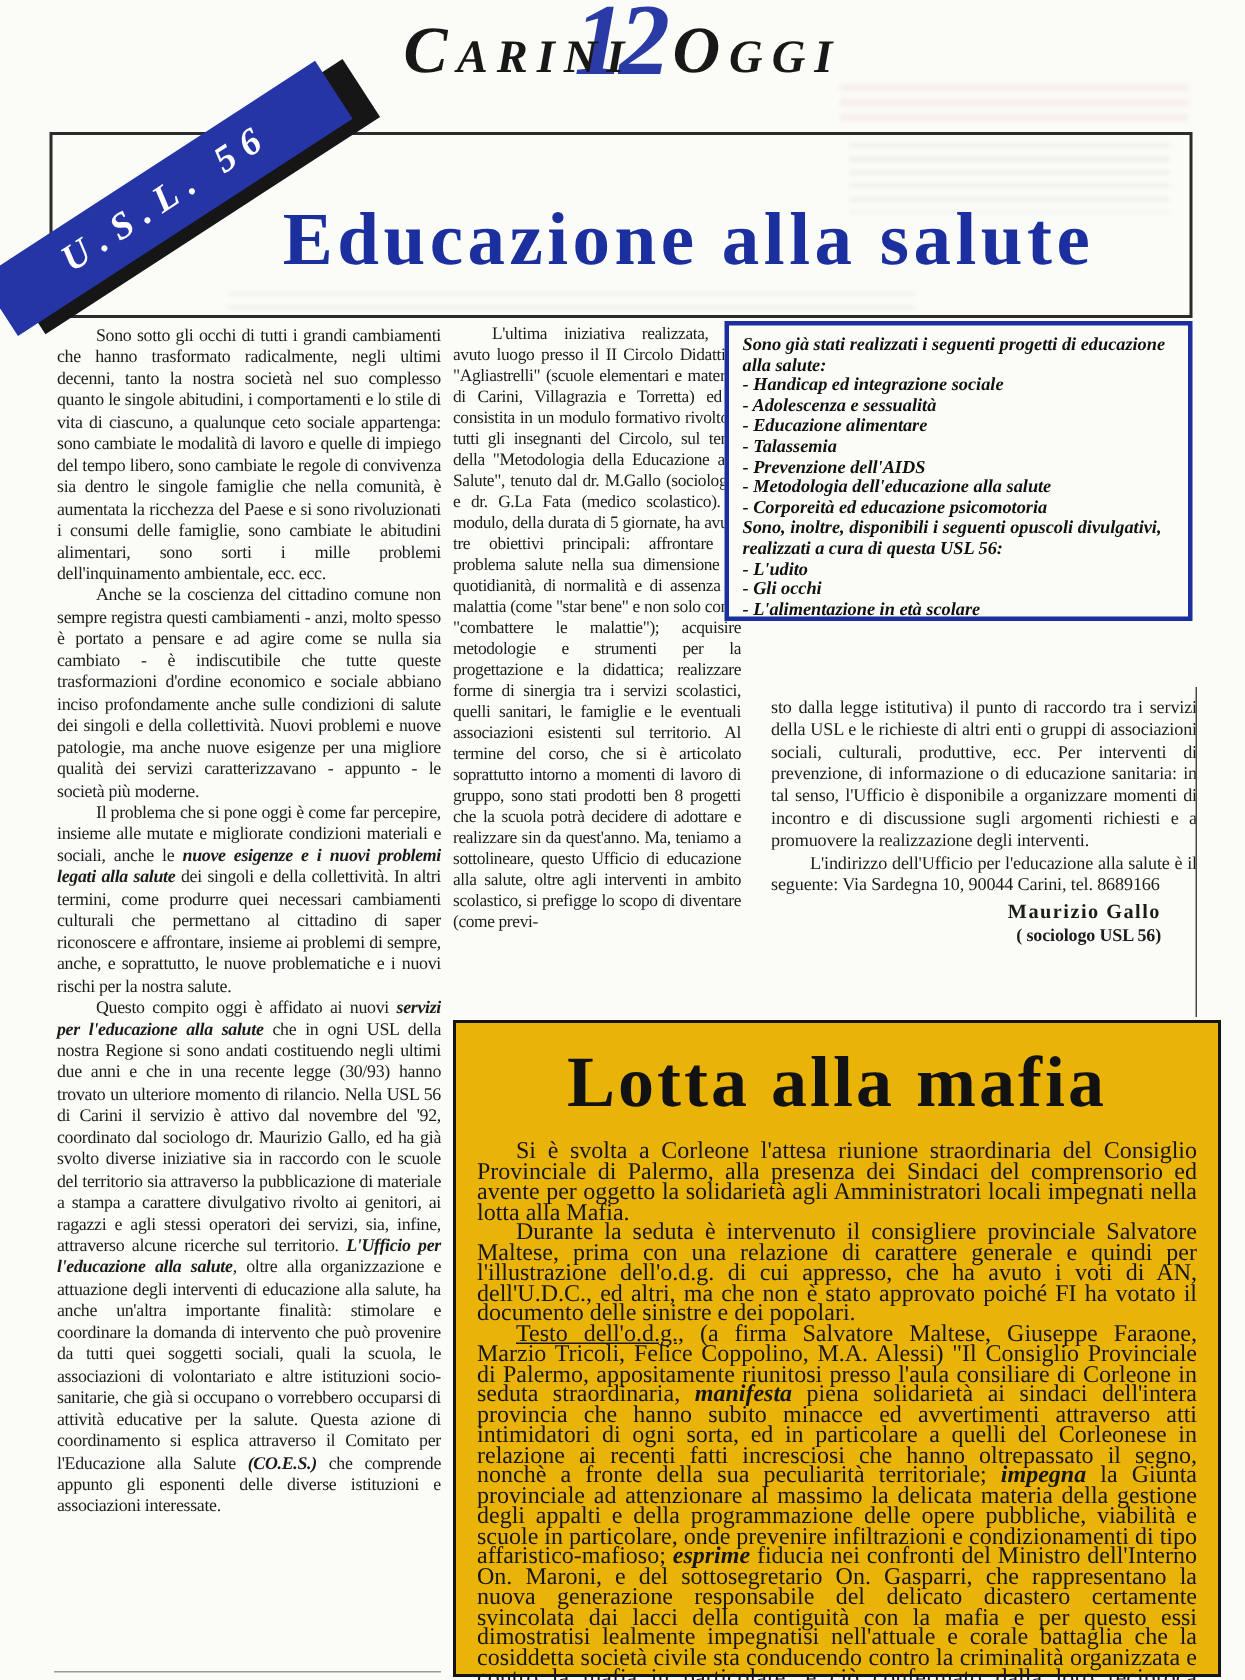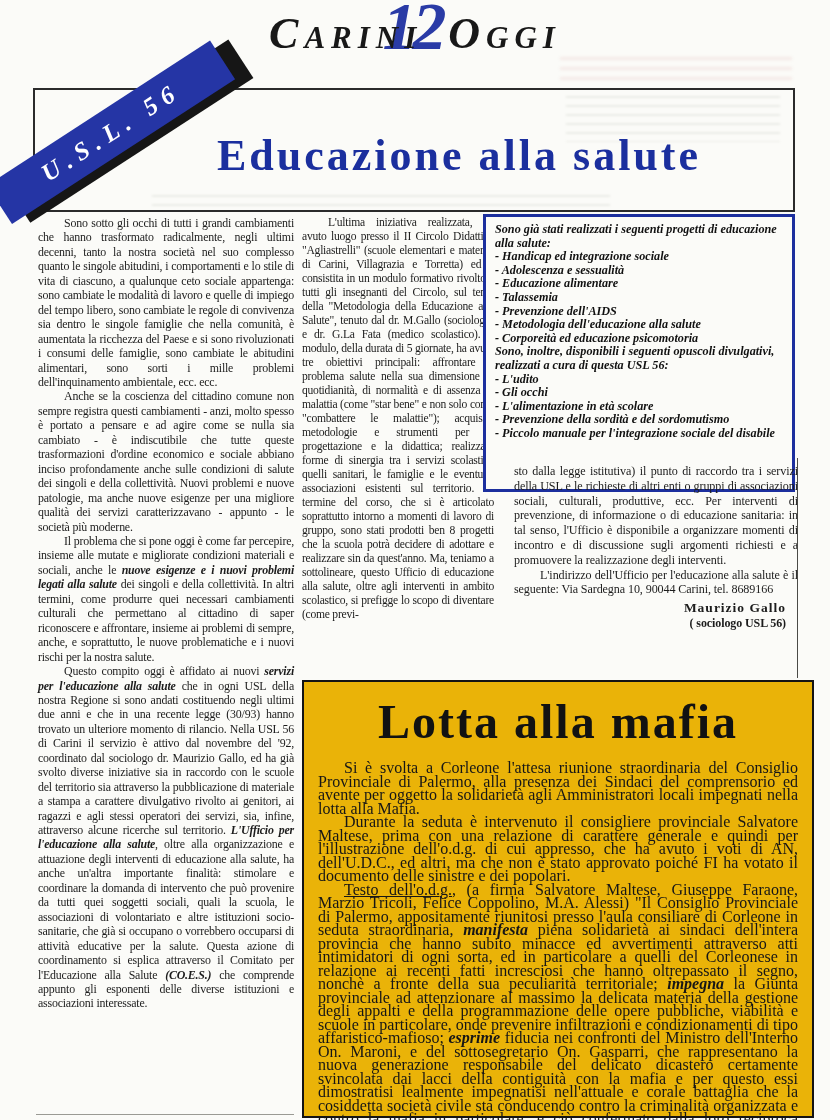--- a/index.html
+++ b/index.html
@@ -17,47 +17,47 @@
     color:#2a3ba6;z-index:1;letter-spacing:-4px;
   }
   .mast-word{position:relative;z-index:2;font-style:italic;font-weight:bold;color:#181818;white-space:nowrap;}
   .mast-word .cap{font-size:44px;letter-spacing:6px;}
   .mast-word .rest{font-size:31px;letter-spacing:6px;}
   .mast-word.w2{margin-left:26px;}
   
   .headline-box{position:absolute;left:33px;top:88px;width:758px;height:120px;border:2px solid #2b2b2b;}
   .headline{
     position:absolute;left:100px;right:10px;top:40px;text-align:center;
-    font-size:44px;font-weight:bold;color:#1b2f9e;letter-spacing:3px;white-space:nowrap;
+    font-size:50px;font-weight:bold;color:#1b2f9e;letter-spacing:3px;white-space:nowrap;
   }
   
   .ribbon-wrap{
     position:absolute;left:12px;top:178px;width:266px;height:46px;
     transform:rotate(-33deg);transform-origin:0 100%;z-index:6;
   }
   .ribbon-shadow{position:absolute;left:16px;top:9px;width:100%;height:100%;background:#161616;}
   .ribbon-face{
     position:absolute;left:0;top:0;width:100%;height:100%;background:#2535a5;
     display:flex;align-items:center;justify-content:center;
   }
   .ribbon-text{color:#ffffff;font-style:italic;font-weight:bold;font-size:25px;letter-spacing:7px;white-space:nowrap;}
   
   .col{position:absolute;text-align:justify;color:#1c1c1c;}
   .col p{margin:0;text-indent:26px;}
   #col1{left:38px;top:216px;width:256px;font-size:11.9px;line-height:14.45px;letter-spacing:-0.2px;}
   #col2{left:302px;top:216px;width:192px;height:464px;overflow:hidden;font-size:11.6px;line-height:14px;letter-spacing:-0.25px;}
   #col3{left:514px;top:464px;width:284px;font-size:12.1px;line-height:14.8px;letter-spacing:-0.1px;}
   .seg-bi{font-weight:bold;font-style:italic;}
   .seg-u{text-decoration:underline;}
-  .sig1{margin-top:4px;text-align:right;font-weight:bold;padding-right:12px;text-indent:0;}
+  .sig1{margin-top:4px;text-align:right;font-weight:bold;padding-right:24px;text-indent:0;}
   .sig1 .sig-name{font-size:13.5px;letter-spacing:1px;}
   .sig1 .sig-role{font-size:12px;}
   
   #infobox{
-    position:absolute;left:483px;top:214px;width:312px;height:278px;box-sizing:border-box;
+    position:absolute;left:483px;top:214px;width:312px;height:200px;box-sizing:border-box;
     border:3px solid #1c2f9e;background:#fbfbf8;padding:6px 9px;overflow:hidden;
     font-weight:bold;font-style:italic;font-size:12.2px;line-height:13.6px;color:#111;
   }
   .box-line{white-space:normal;}
   
   #lotta-box{
     position:absolute;left:302px;top:680px;width:512px;height:438px;box-sizing:border-box;
     border:2px solid #141414;background:#eab308;padding:8px 14px 6px;
   }
   #lotta-headline{

